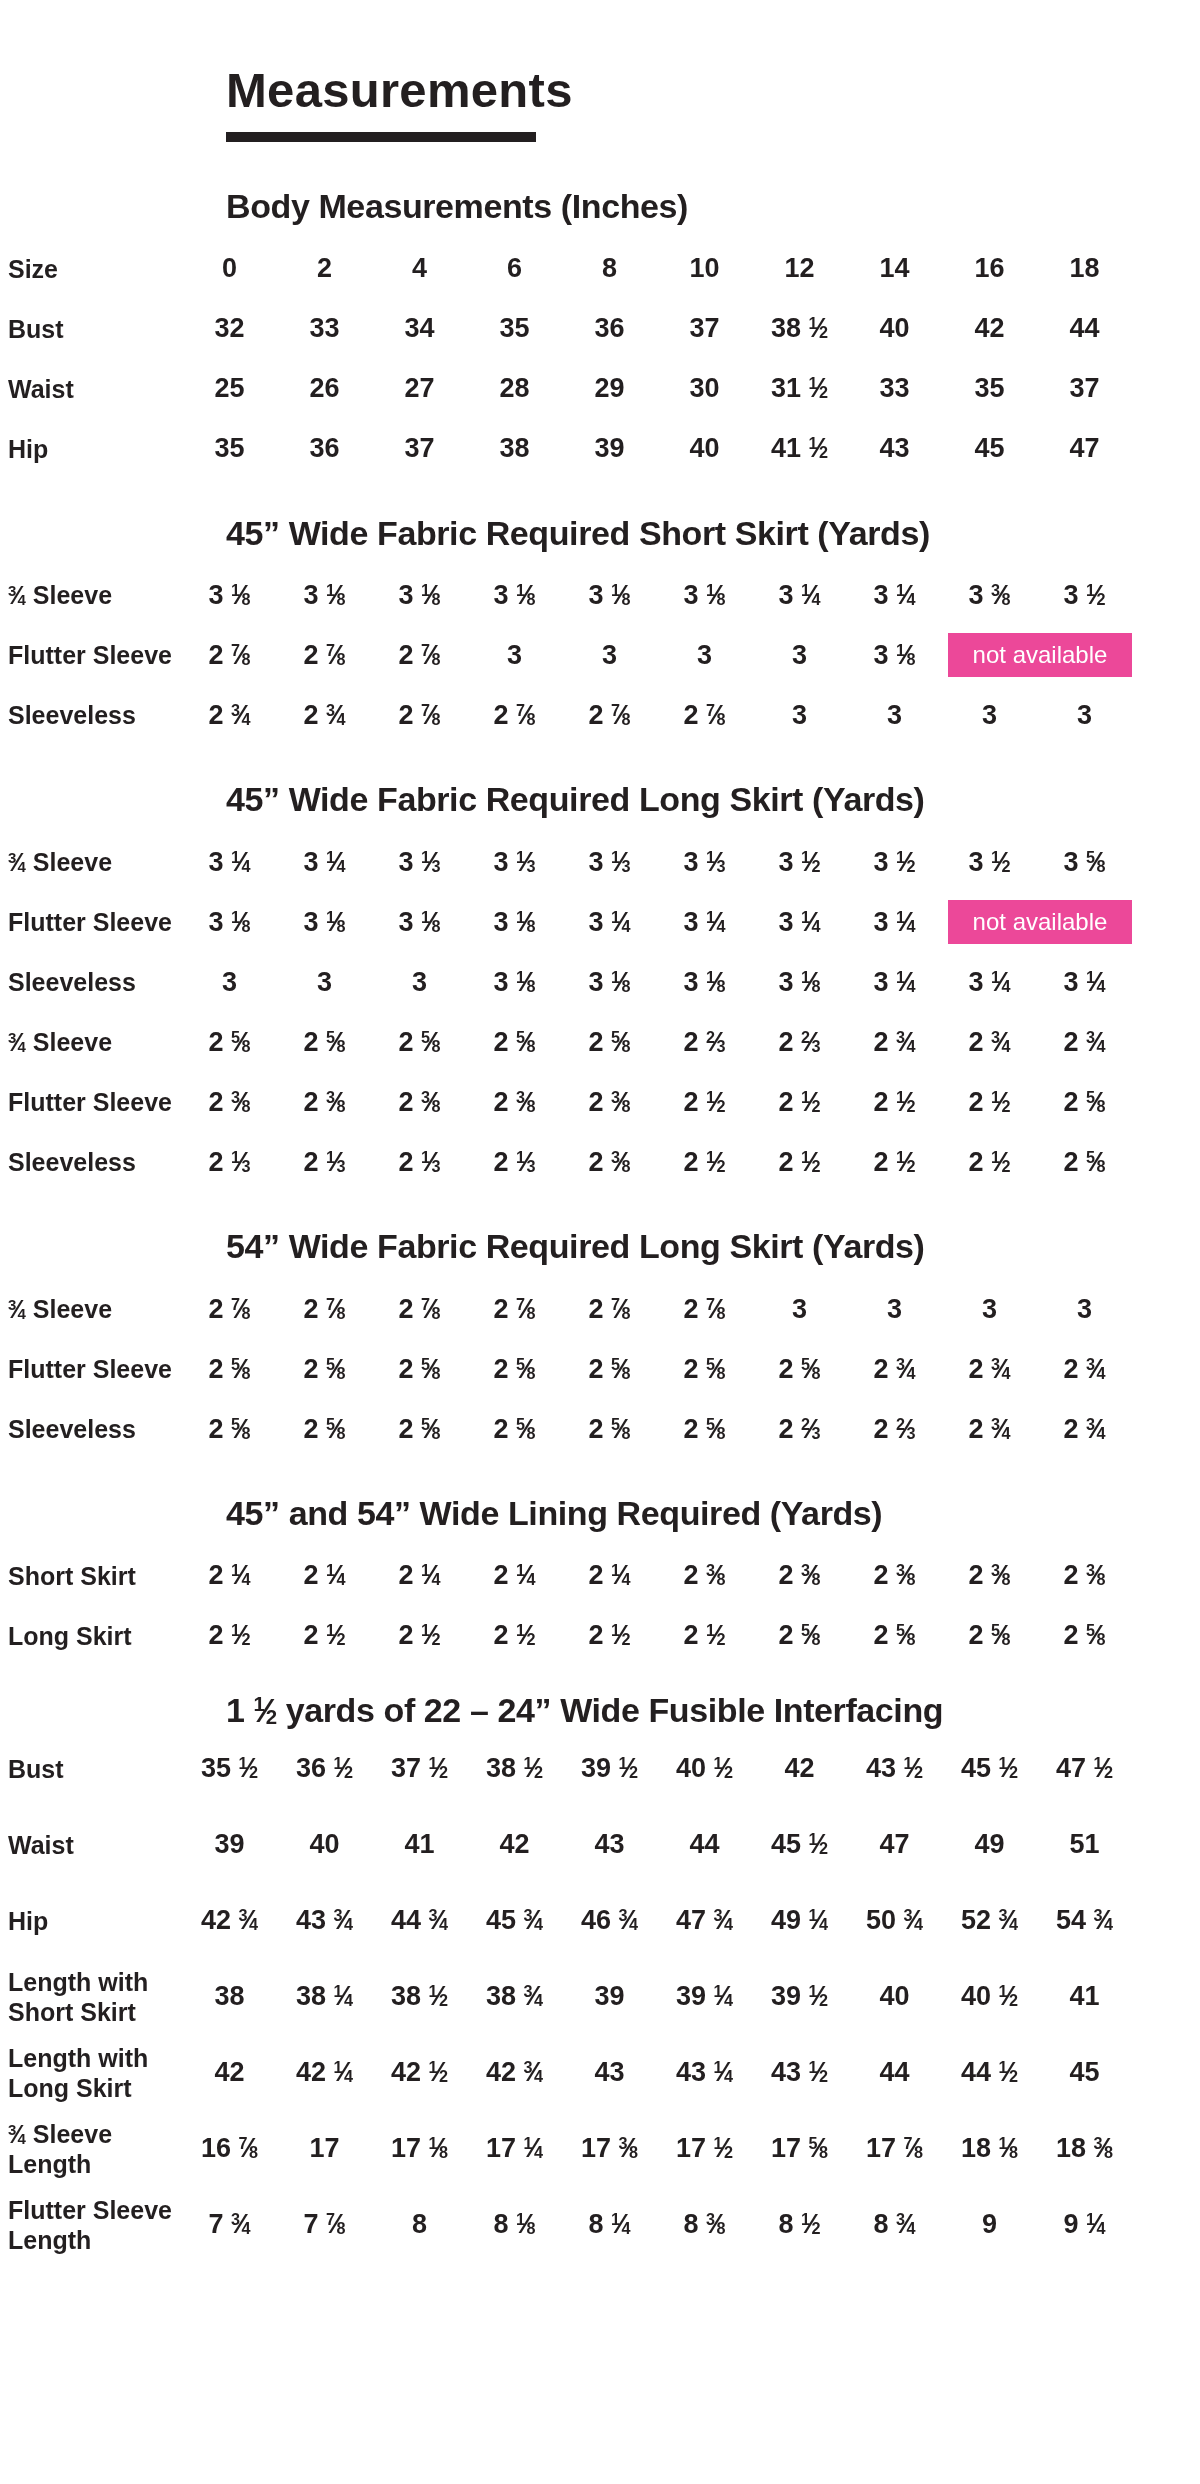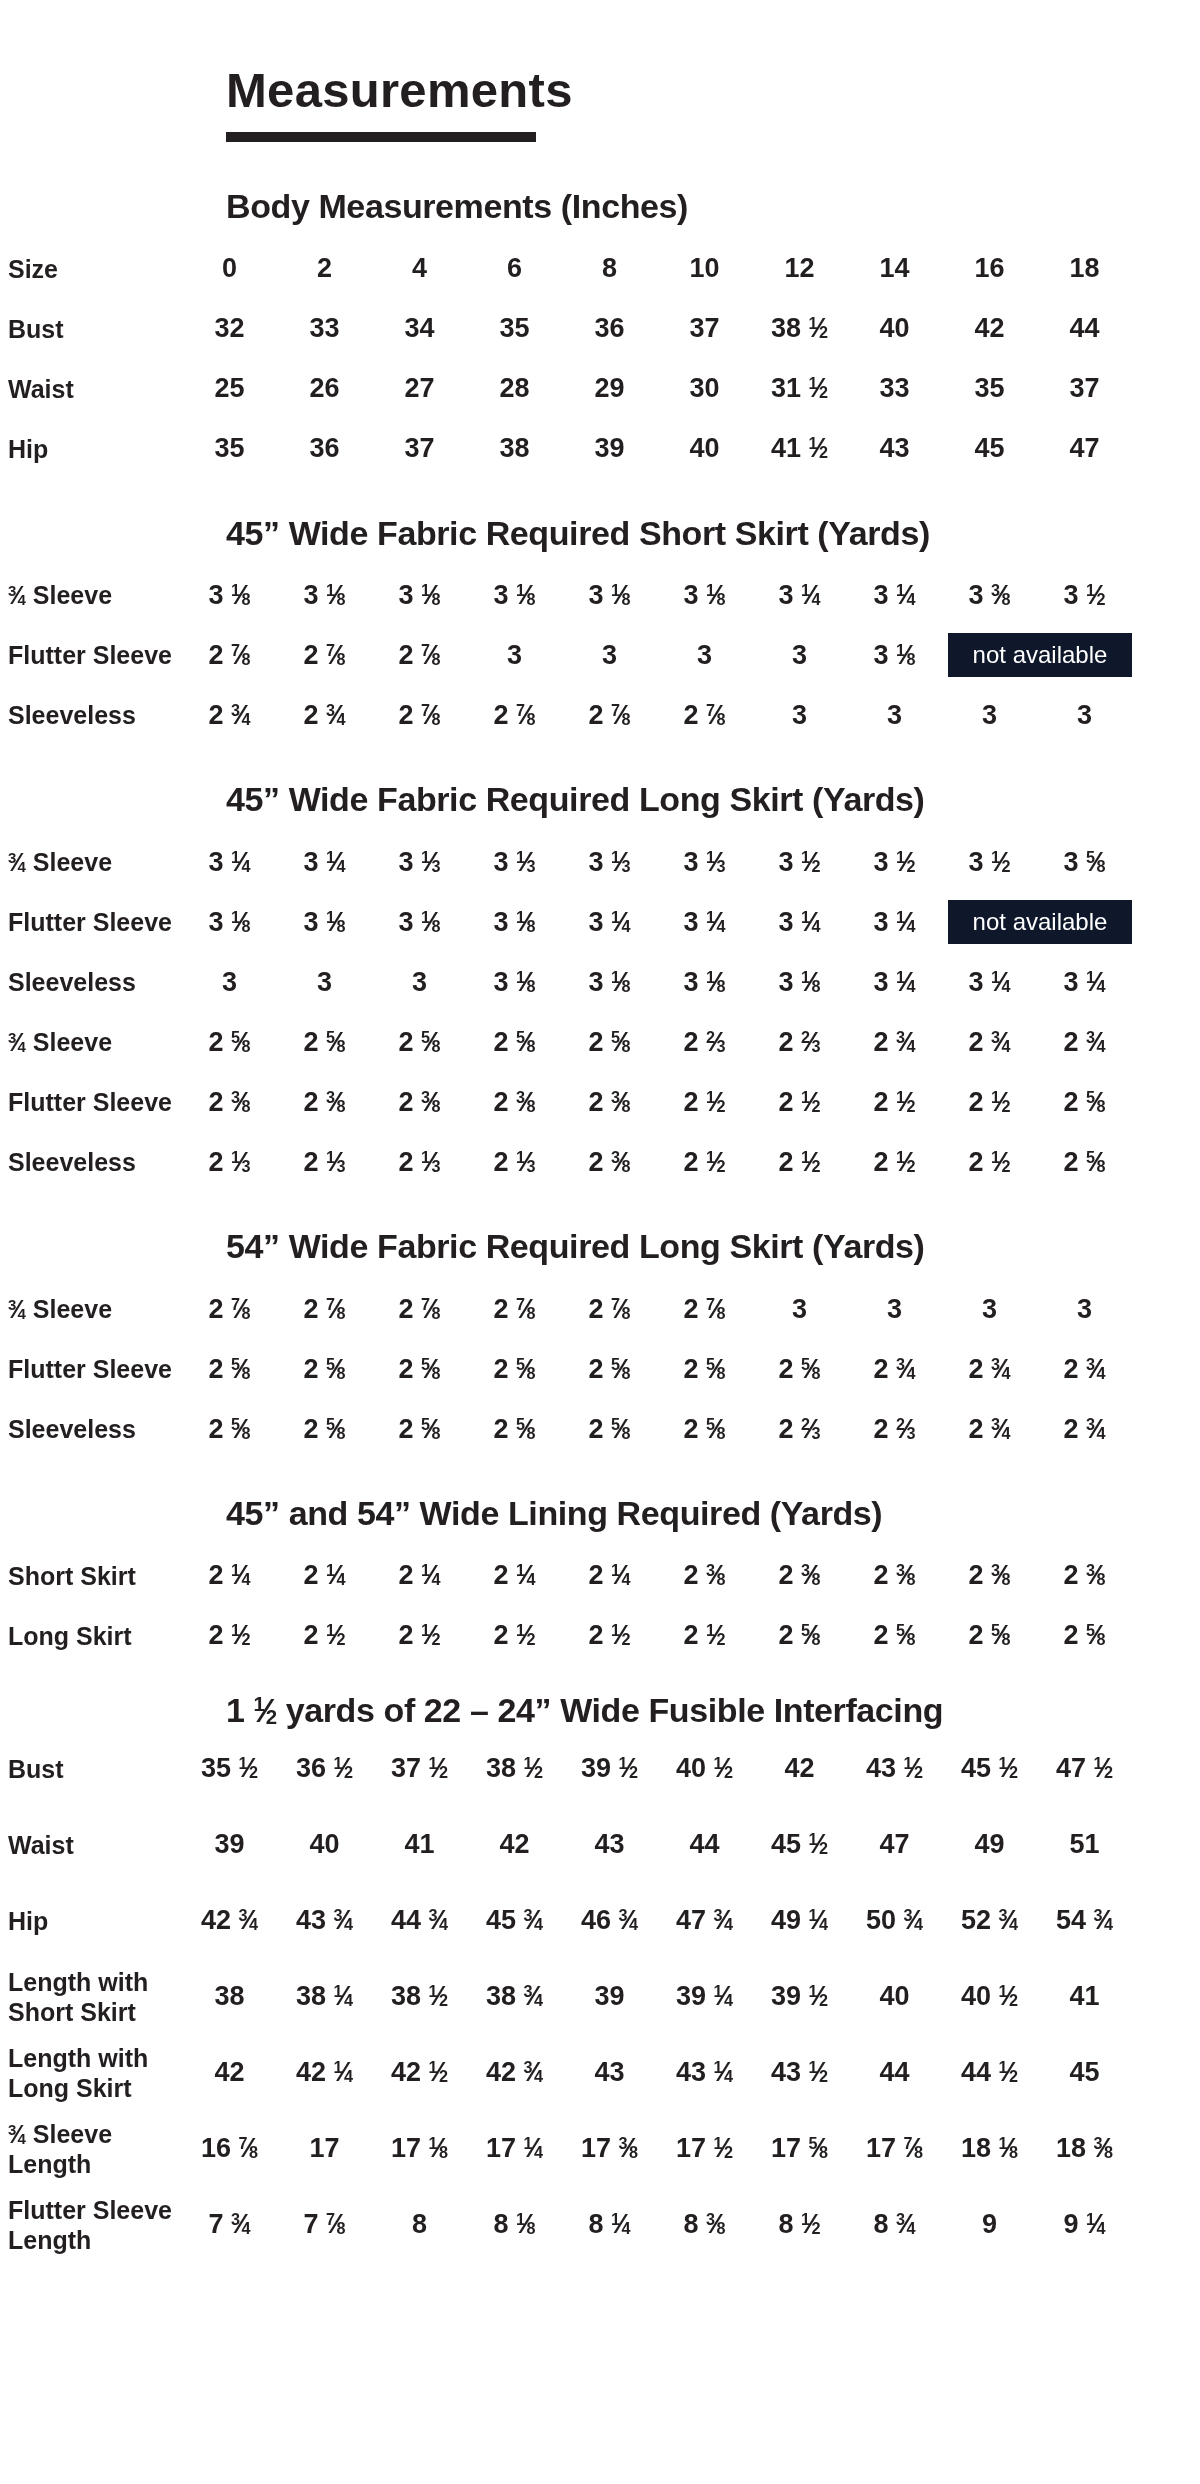--- a/index.html
+++ b/index.html
@@ -54,21 +54,21 @@
   .frac { white-space:nowrap; }
   .frac .fn { font-size:.6em; vertical-align:.52em; }
   .frac .fs { font-size:1em; margin:0 -.06em; }
   .frac .fd { font-size:.6em; vertical-align:-.08em; }
   .na-badge {
     grid-column:span 2;
     justify-self:stretch;
     align-self:center;
     margin-left:6px;
     height:44px; line-height:44px;
-    background:#0f172a;
+    background:#ec4899;
     color:#ffffff;
     font-size:24px; font-weight:400;
     text-align:center;
     white-space:nowrap;
   }
 </style>
 </head>
 <body>
 
 <div class="sheet">

